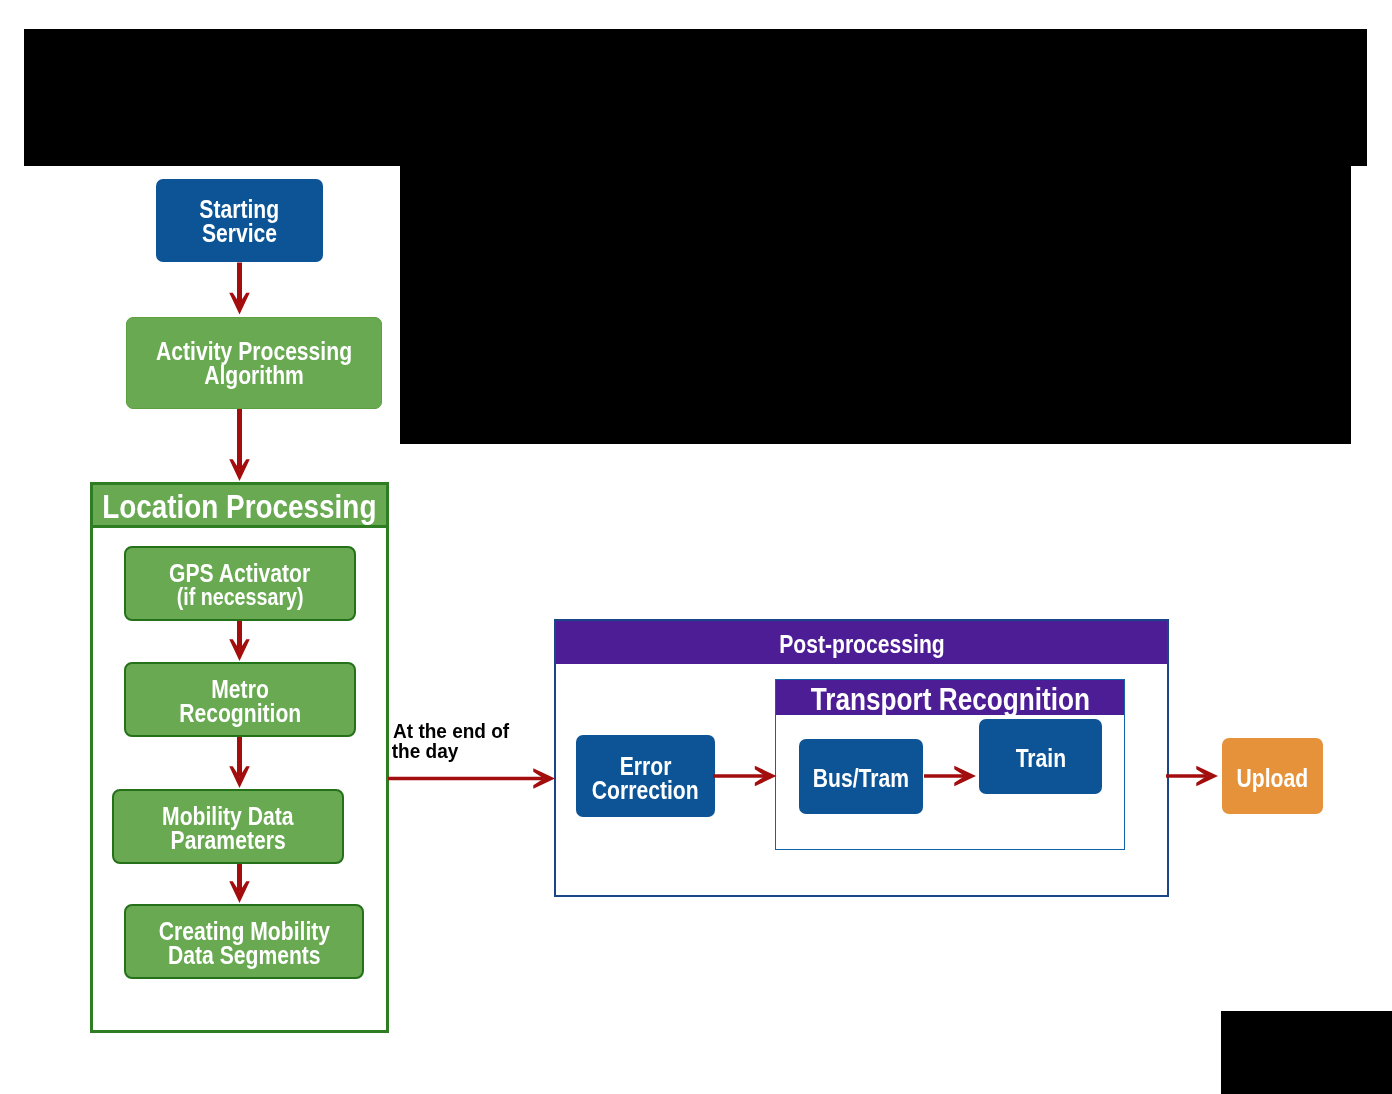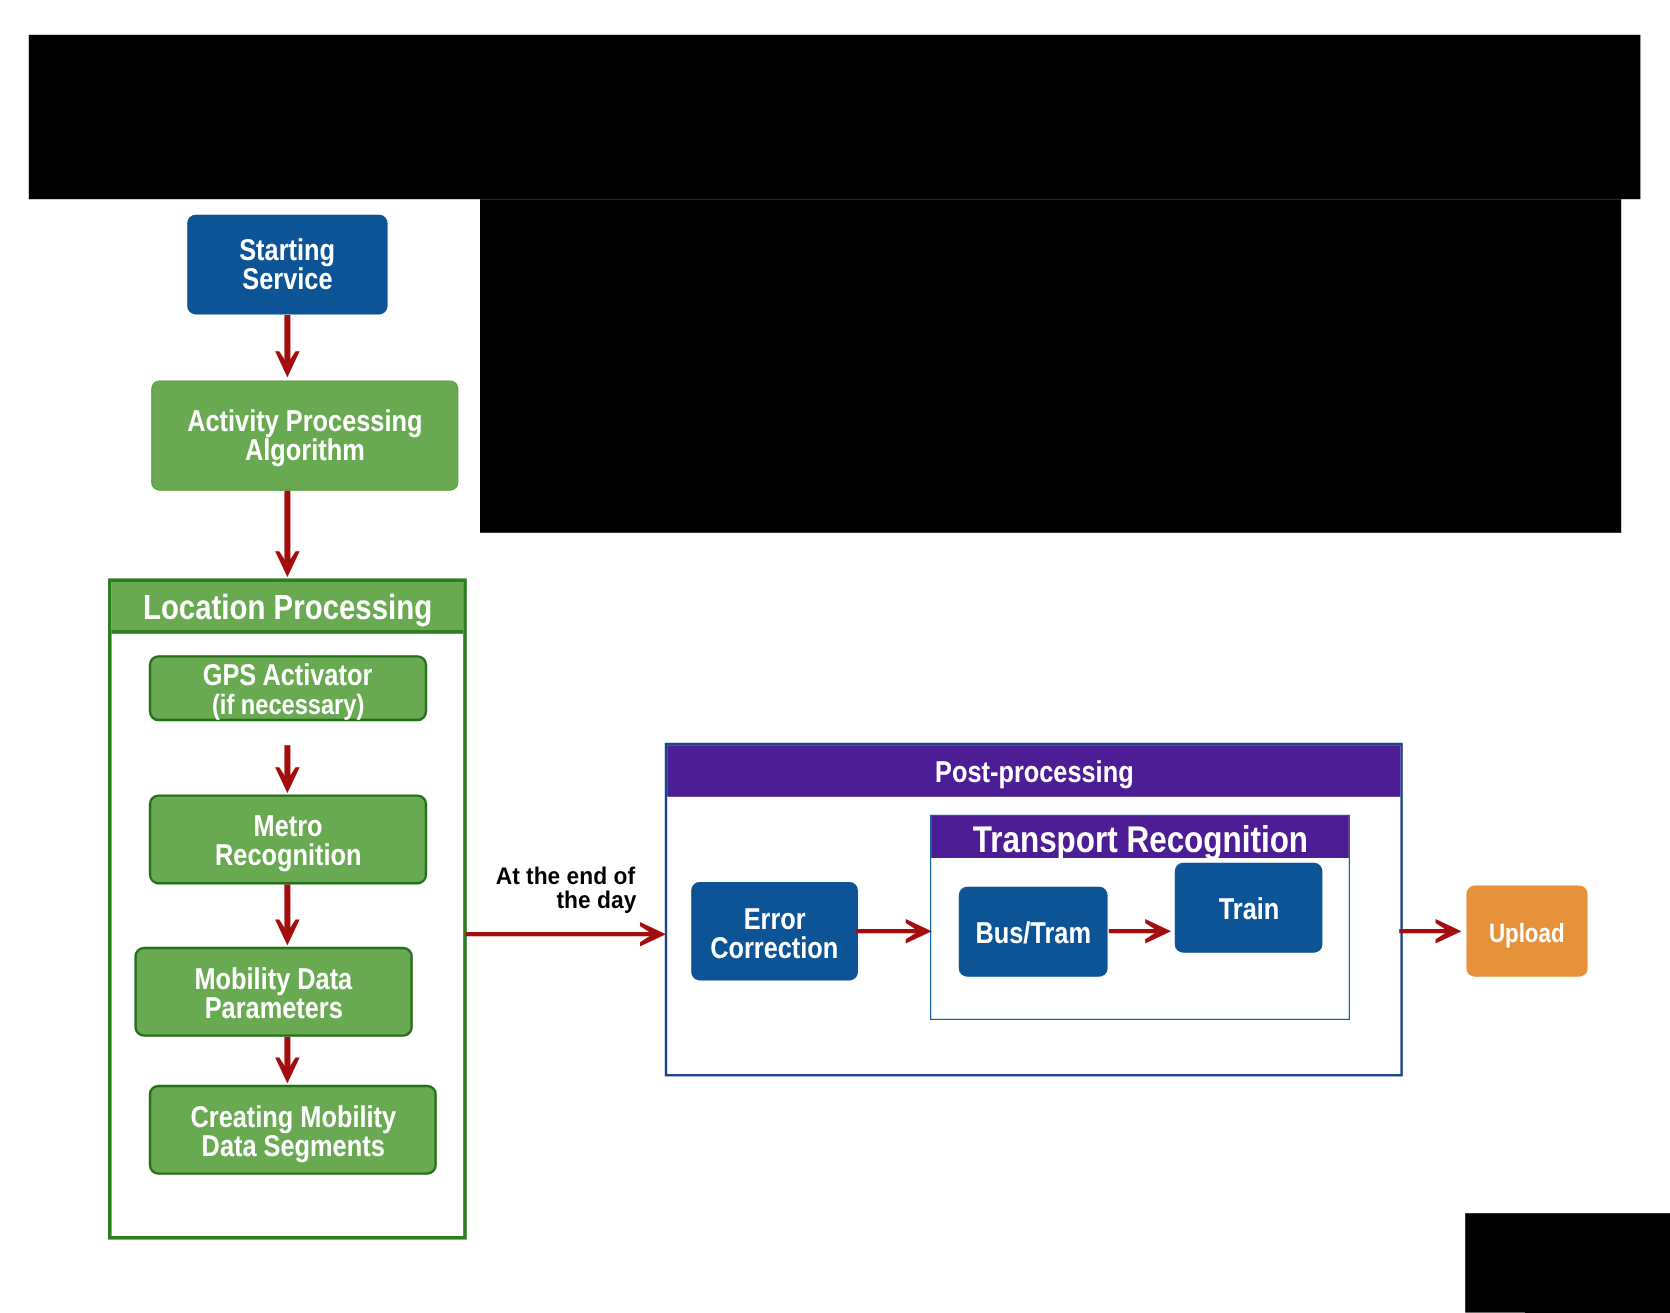--- a/index.html
+++ b/index.html
@@ -26,21 +26,21 @@
   .ctr-green{border:3px solid #2E7D22;}
   .ctr-blue{border:2px solid #1B4589;}
   .ctr-blue-thin{border:1.5px solid #1262A8;}
   .ctr-head{position:absolute;left:0;top:0;right:0;display:flex;align-items:center;
             justify-content:center;color:#ffffff;font-weight:bold;box-sizing:border-box;}
   .head-green{background:#68A951;border-bottom:3px solid #2E7D22;}
   .head-blue{background:#4c1d95;}
 
   
   .freetext{position:absolute;color:#000000;font-weight:bold;text-align:center;
-            display:flex;flex-direction:column;align-items:flex-end;}
+            display:flex;flex-direction:column;align-items:flex-start;}
 
   
   #arrows{position:absolute;left:0;top:0;width:1392px;height:1094px;pointer-events:none;}
 
   
   .occl{position:absolute;background:#000000;}
 </style>
 </head>
 <body>
 
@@ -50,26 +50,26 @@
     <span class="ln">Starting</span>
     <span class="ln">Service</span>
   </div>
 
   <div class="node green-soft" style="left:126px;top:317px;width:256px;height:92px;font-size:25px;line-height:24px;padding-top:0px;">
     <span class="ln">Activity Processing</span>
     <span class="ln">Algorithm</span>
   </div>
 
   <div class="container ctr-green" style="left:90px;top:482px;width:299px;height:551px;">
-    <div class="ctr-head head-green" style="height:43px;font-size:29px;padding-top:4px;">
+    <div class="ctr-head head-green" style="height:43px;font-size:33px;padding-top:4px;">
       <span>Location Processing</span>
     </div>
   </div>
 
-  <div class="node green" style="left:124px;top:546px;width:232px;height:55px;font-size:25px;line-height:24px;">
+  <div class="node green" style="left:124px;top:546px;width:232px;height:75px;font-size:25px;line-height:24px;">
     <span class="ln">GPS Activator</span>
     <span class="ln" style="font-size:23.3px;">(if necessary)</span>
   </div>
 
   <div class="node green" style="left:124px;top:662px;width:232px;height:75px;font-size:25px;line-height:24px;">
     <span class="ln">Metro</span>
     <span class="ln">Recognition</span>
   </div>
 
   <div class="node green" style="left:112px;top:789px;width:232px;height:75px;font-size:25px;line-height:24px;">
@@ -105,21 +105,21 @@
   </div>
 
   <div class="node blue" style="left:799px;top:739px;width:124px;height:75px;font-size:25px;line-height:24px;">
     <span class="ln">Bus/Tram</span>
   </div>
 
   <div class="node blue" style="left:979px;top:719px;width:123px;height:75px;font-size:25px;line-height:24px;">
     <span class="ln">Train</span>
   </div>
 
-  <div class="node orange" style="left:1222px;top:738px;width:101px;height:76px;font-size:22px;line-height:24px;">
+  <div class="node orange" style="left:1222px;top:738px;width:101px;height:76px;font-size:25px;line-height:24px;">
     <span class="ln">Upload</span>
   </div>
 
   <svg id="arrows" viewBox="0 0 1392 1094">
     <g fill="#A30D0D" stroke="none">
       <path d="M237.00,262.50 H242.00 V303.22 H237.00 Z"></path>
       <path d="M239.50,314.50 L229.25,292.80 L232.74,292.80 L239.50,303.22 L246.26,292.80 L249.75,292.80 Z"></path>
       <path d="M237.00,409.00 H242.00 V469.72 H237.00 Z"></path>
       <path d="M239.50,481.00 L229.25,459.30 L232.74,459.30 L239.50,469.72 L246.26,459.30 L249.75,459.30 Z"></path>
       <path d="M237.00,621.00 H242.00 V649.72 H237.00 Z"></path>

